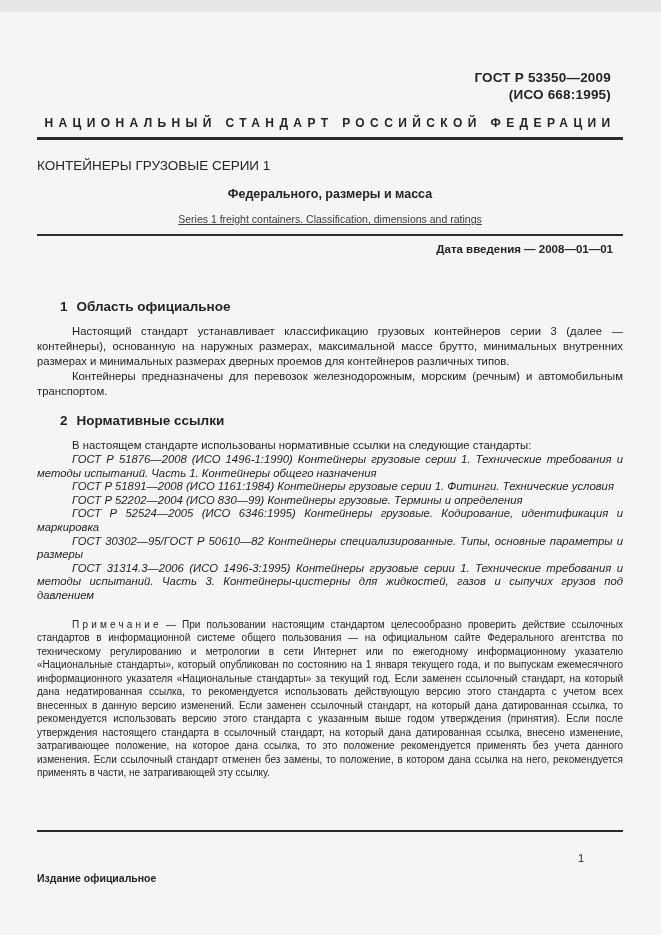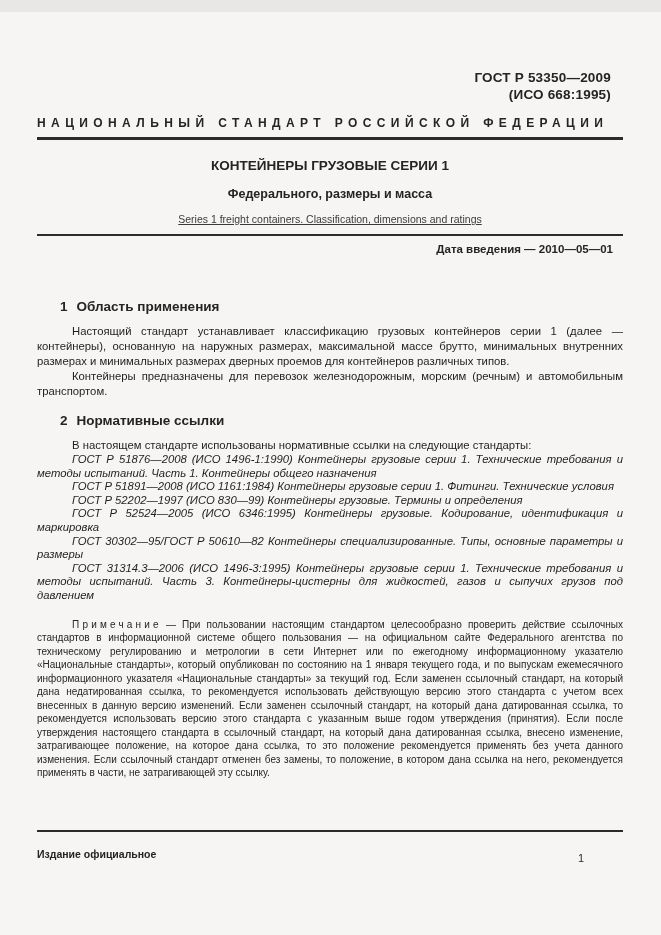--- a/index.html
+++ b/index.html
@@ -13,31 +13,31 @@
     font-family:"Liberation Sans", sans-serif;
     box-sizing:border-box;
     padding:57px 38px 0 37px;
     overflow:hidden;
   }
   
   .doc-code-block { text-align:right; padding-right:12px; }
   .doc-code-block div { font-weight:bold; font-size:13.5px; line-height:17px; letter-spacing:0.2px; }
   .standard-type {
     margin-top:13px;
-    text-align:left;
+    text-align:center;
     font-weight:bold;
     font-size:12px;
     letter-spacing:5.4px;
     white-space:nowrap;
   }
   .rule-thick { height:3px; background:#2b2b2b; margin-top:7px; }
   .rule-mid   { height:2px; background:#2b2b2b; }
 
   
-  .doc-title    { margin-top:18px; text-align:center; font-weight:bold; font-size:13.5px; }
+  .doc-title    { margin-top:18px; text-align:left; font-weight:normal; font-size:13.5px; }
   .doc-subtitle { margin-top:14px; text-align:center; font-weight:bold; font-size:12.5px; }
   .doc-subtitle-en { margin-top:12px; margin-bottom:9px; text-align:center; font-size:10.5px; color:#3b3b3b;text-decoration:underline; }
   .effective-date { margin-top:7px; text-align:right; padding-right:10px; font-weight:bold; font-size:11.5px; }
 
   
   .section-heading { margin:0; margin-top:44px; padding-left:23px; font-size:13.5px; font-weight:bold; line-height:16px; }
   .section-heading .sec-num { margin-right:9px; }
   .section-heading.second { margin-top:14px; }
   .body-par {
     margin:0; font-size:11.3px; line-height:15px;
@@ -51,51 +51,51 @@
   }
   .note-par {
     margin:0; margin-top:15px;
     font-size:10px; line-height:13.5px;
     text-align:justify; text-indent:35px; color:#262626;
   }
   .note-label { letter-spacing:3.2px; padding-right:4px; }
 
   
   .footer-rule { position:absolute; left:37px; right:38px; top:818px; height:2px; background:#2b2b2b; }
-  .edition-note { position:absolute; left:37px; top:836px; font-weight:bold; font-size:10.5px; }
+  .edition-note { position:absolute; left:37px; top:860px; font-weight:bold; font-size:10.5px; }
   .page-number  { position:absolute; right:77px; top:840px; font-size:11px; color:#2c2c2c; }
 </style>
 </head>
 <body>
 
 <div class="page">
 
   <div class="doc-code-block">
     <div>ГОСТ Р 53350—2009</div>
     <div>(ИСО 668:1995)</div>
   </div>
 
   <div class="standard-type">НАЦИОНАЛЬНЫЙ СТАНДАРТ РОССИЙСКОЙ ФЕДЕРАЦИИ</div>
   <div class="rule-thick"></div>
 
   <div class="doc-title">КОНТЕЙНЕРЫ ГРУЗОВЫЕ СЕРИИ 1</div>
   <div class="doc-subtitle">Федерального, размеры и масса</div>
   <div class="doc-subtitle-en">Series 1 freight containers. Classification, dimensions and ratings</div>
   <div class="rule-mid"></div>
-  <div class="effective-date">Дата введения — 2010—05—01</div>
+  <div class="effective-date">Дата введения — 2008—01—01</div>
 
-  <h2 class="section-heading"><span class="sec-num">1</span><span>Область применения</span></h2>
-  <p class="body-par first-par">Настоящий стандарт устанавливает классификацию грузовых контейнеров серии 1 (далее — контейнеры), основанную на наружных размерах, максимальной массе брутто, минимальных внутренних размерах и минимальных размерах дверных проемов для контейнеров различных типов.</p>
+  <h2 class="section-heading"><span class="sec-num">1</span><span>Область официальное</span></h2>
+  <p class="body-par first-par">Настоящий стандарт устанавливает классификацию грузовых контейнеров серии 3 (далее — контейнеры), основанную на наружных размерах, максимальной массе брутто, минимальных внутренних размерах и минимальных размерах дверных проемов для контейнеров различных типов.</p>
   <p class="body-par">Контейнеры предназначены для перевозок железнодорожным, морским (речным) и автомобильным транспортом.</p>
 
   <h2 class="section-heading second"><span class="sec-num">2</span><span>Нормативные ссылки</span></h2>
   <p class="body-par refs-intro">В настоящем стандарте использованы нормативные ссылки на следующие стандарты:</p>
   <p class="ref-item">ГОСТ Р 51876—2008 (ИСО 1496-1:1990) Контейнеры грузовые серии 1. Технические требования и методы испытаний. Часть 1. Контейнеры общего назначения</p>
   <p class="ref-item">ГОСТ Р 51891—2008 (ИСО 1161:1984) Контейнеры грузовые серии 1. Фитинги. Технические условия</p>
-  <p class="ref-item">ГОСТ Р 52202—1997 (ИСО 830—99) Контейнеры грузовые. Термины и определения</p>
+  <p class="ref-item">ГОСТ Р 52202—2004 (ИСО 830—99) Контейнеры грузовые. Термины и определения</p>
   <p class="ref-item">ГОСТ Р 52524—2005 (ИСО 6346:1995) Контейнеры грузовые. Кодирование, идентификация и маркировка</p>
   <p class="ref-item">ГОСТ 30302—95/ГОСТ Р 50610—82 Контейнеры специализированные. Типы, основные параметры и размеры</p>
   <p class="ref-item">ГОСТ 31314.3—2006 (ИСО 1496-3:1995) Контейнеры грузовые серии 1. Технические требования и методы испытаний. Часть 3. Контейнеры-цистерны для жидкостей, газов и сыпучих грузов под давлением</p>
 
   <p class="note-par"><span class="note-label">Примечание</span><span>— При пользовании настоящим стандартом целесообразно проверить действие ссылочных стандартов в информационной системе общего пользования — на официальном сайте Федерального агентства по техническому регулированию и метрологии в сети Интернет или по ежегодному информационному указателю «Национальные стандарты», который опубликован по состоянию на 1 января текущего года, и по выпускам ежемесячного информационного указателя «Национальные стандарты» за текущий год. Если заменен ссылочный стандарт, на который дана недатированная ссылка, то рекомендуется использовать действующую версию этого стандарта с учетом всех внесенных в данную версию изменений. Если заменен ссылочный стандарт, на который дана датированная ссылка, то рекомендуется использовать версию этого стандарта с указанным выше годом утверждения (принятия). Если после утверждения настоящего стандарта в ссылочный стандарт, на который дана датированная ссылка, внесено изменение, затрагивающее положение, на которое дана ссылка, то это положение рекомендуется применять без учета данного изменения. Если ссылочный стандарт отменен без замены, то положение, в котором дана ссылка на него, рекомендуется применять в части, не затрагивающей эту ссылку.</span></p>
 
   <div class="footer-rule"></div>
   <div class="edition-note">Издание официальное</div>
   <div class="page-number">1</div>
 

